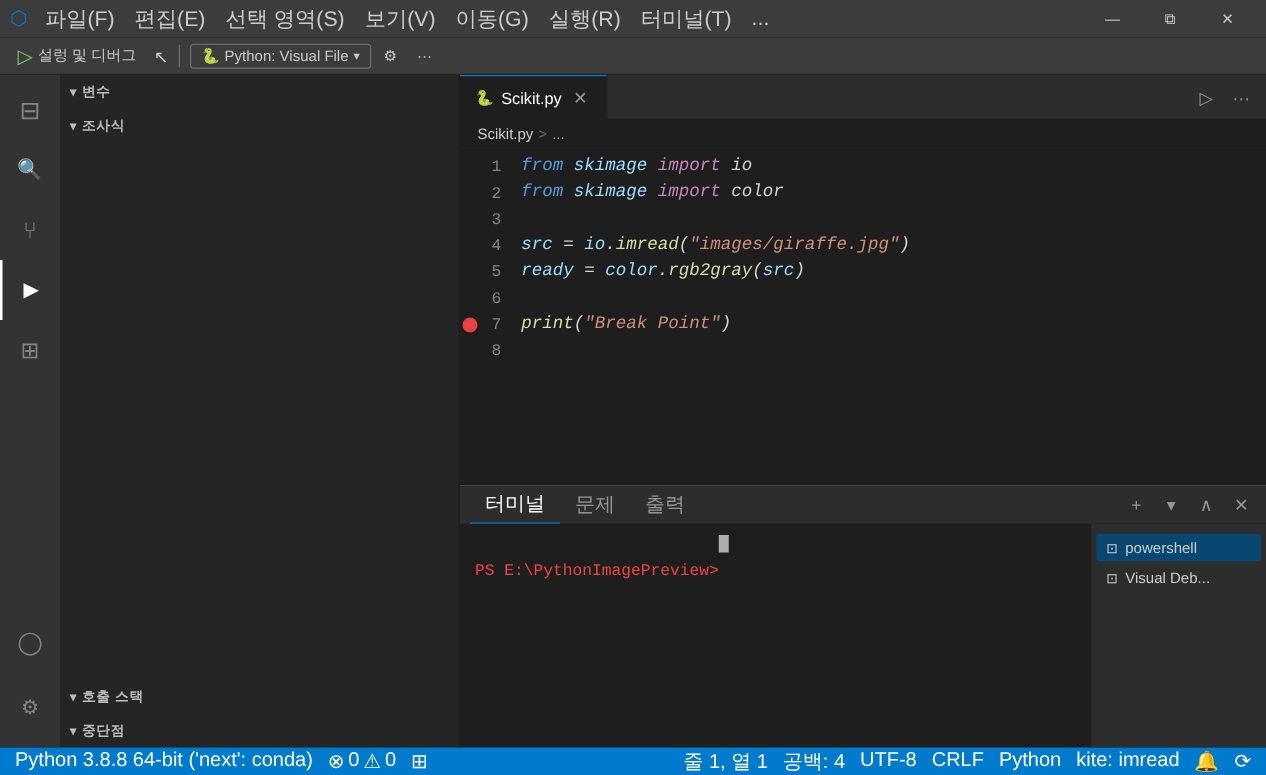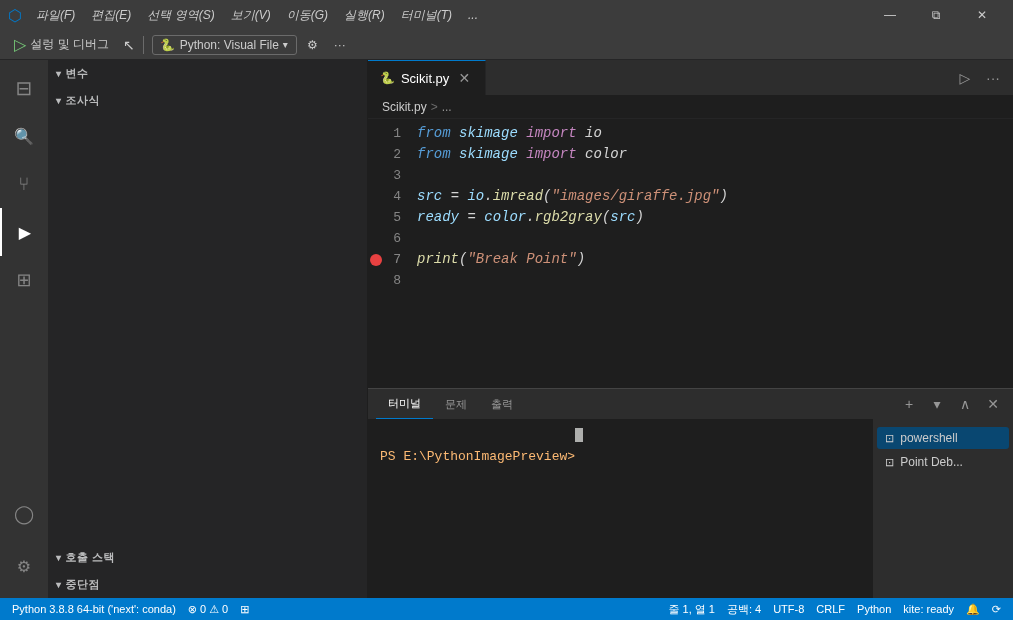--- a/index.html
+++ b/index.html
@@ -34,24 +34,23 @@
       color: #007acc;
       font-size: 16px;
     }
     .title-bar-menu {
       display: flex;
       align-items: center;
       gap: 4px;
     }
     .title-bar-menu span {
       color: #cccccc;
-      font-size: 12px;
+      font-size: 17px;
       padding: 2px 6px;
       cursor: pointer;
-      font-style: italic;
     }
     .title-bar-title {
       color: #cccccc;
       font-size: 12px;
       flex: 1;
       text-align: center;
     }
     .title-bar-controls {
       display: flex;
       align-items: center;
@@ -312,21 +311,21 @@
       background: #2d2d2d;
       height: 30px;
       padding: 0 8px;
       gap: 0;
     }
     .panel-tab {
       padding: 0 12px;
       height: 30px;
       display: flex;
       align-items: center;
-      font-size: 11px;
+      font-size: 16px;
       color: #969696;
       cursor: pointer;
     }
     .panel-tab.active {
       color: #ffffff;
       border-bottom: 1px solid #007acc;
     }
     .panel-actions {
       margin-left: auto;
       display: flex;
@@ -350,21 +349,21 @@
       font-family: 'Consolas', 'Courier New', monospace;
       font-size: 13px;
       color: #cccccc;
       overflow: hidden;
     }
     .terminal-line {
       display: flex;
       align-items: center;
       height: 20px;
     }
-    .terminal-prompt { color: #fdba74; margin-top: 42px; }
+    .terminal-prompt { color: #ef4444; margin-top: 42px; }
     .terminal-cursor {
       display: inline-block;
       width: 8px;
       height: 14px;
       background: #aeafad;
       vertical-align: middle;
       animation: blink 1s step-end infinite;
     }
     @keyframes blink { 0%,100%{opacity:1} 50%{opacity:0} }
 
@@ -396,21 +395,21 @@
       height: 22px;
       background: #007acc;
       display: flex;
       align-items: center;
       padding: 0 6px;
       flex-shrink: 0;
       gap: 0;
     }
     .status-item {
       padding: 0 6px;
-      font-size: 11px;
+      font-size: 16px;
       color: #ffffff;
       display: flex;
       align-items: center;
       gap: 3px;
       cursor: pointer;
       height: 22px;
     }
     .status-spacer { flex: 1; }
 
     
@@ -592,21 +591,21 @@
             <span class="terminal-cursor"></span>
           </div>
         </div>
         <div class="panel-side-tabs">
           <div class="panel-side-tab active">
             <span class="panel-side-tab-icon">⊡</span>
             <span>powershell</span>
           </div>
           <div class="panel-side-tab">
             <span class="panel-side-tab-icon">⊡</span>
-            <span>Point Deb...</span>
+            <span>Visual Deb...</span>
           </div>
         </div>
       </div>
     </div>
 
   </div>
 </div>
 
 <div class="status-bar">
   <div class="status-item">
@@ -631,21 +630,21 @@
   <div class="status-item">
     <span>UTF-8</span>
   </div>
   <div class="status-item">
     <span>CRLF</span>
   </div>
   <div class="status-item">
     <span>Python</span>
   </div>
   <div class="status-item">
-    <span>kite: ready</span>
+    <span>kite: imread</span>
   </div>
   <div class="status-item">
     <span>🔔</span>
   </div>
   <div class="status-item">
     <span>⟳</span>
   </div>
 </div>
 
 </body></html>

